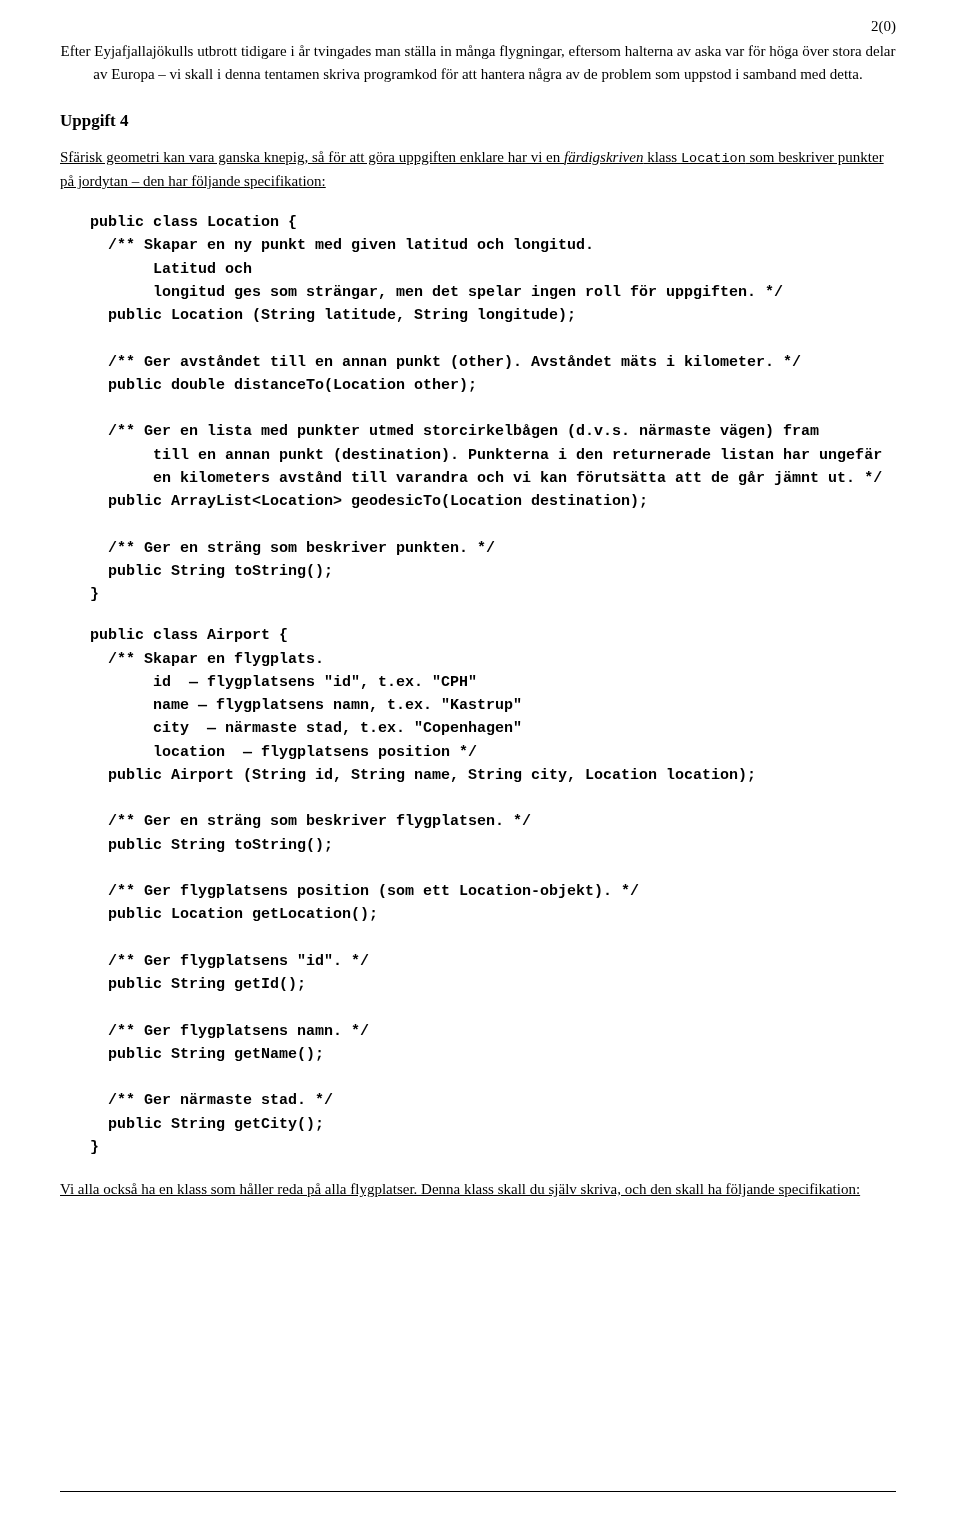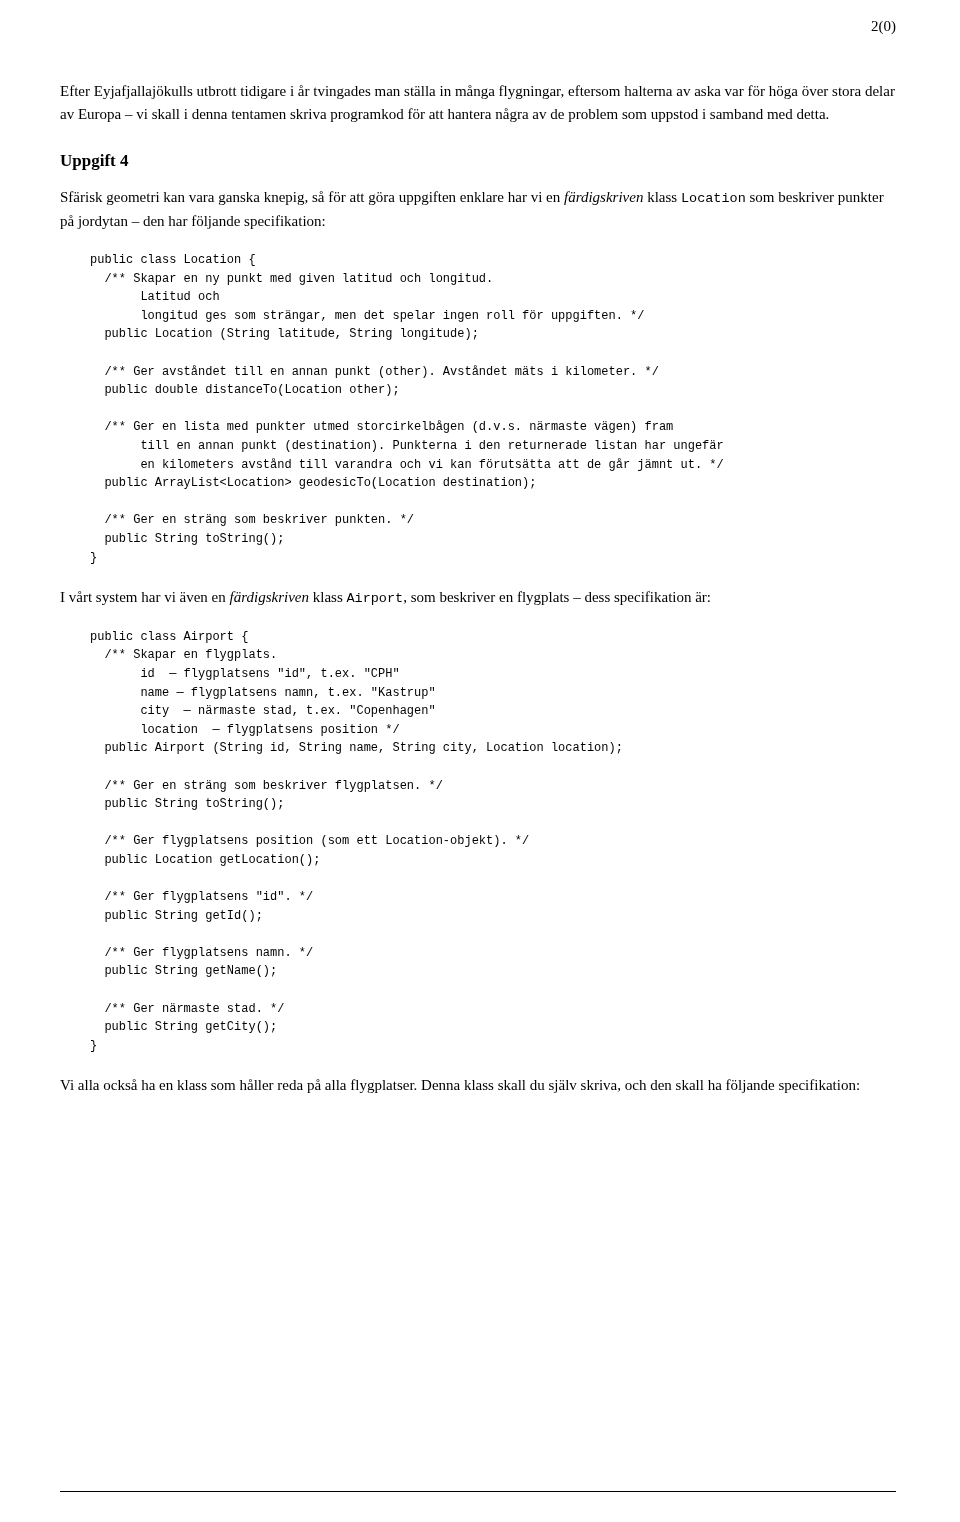--- a/index.html
+++ b/index.html
@@ -28,46 +28,48 @@
     .page-number {
       position: absolute;
       top: 18px;
       right: 60px;
       font-family: "Times New Roman", Times, serif;
       font-size: 15px;
       color: #000;
     }
 
     .intro-text {
-      margin-top: 40px;
       margin-bottom: 24px;
       line-height: 1.55;
       font-size: 15px;
+      text-align: center;
     }
 
     .section-heading {
       font-size: 17px;
       font-weight: bold;
       margin-bottom: 14px;
       margin-top: 10px;
     }
 
     .body-text {
       line-height: 1.6;
       font-size: 15px;
       margin-bottom: 14px;
+      text-decoration: underline;
     }
 
     .code-block {
       font-family: "Courier New", Courier, monospace;
-      font-size: 12px;
+      font-size: 15px;
       line-height: 1.55;
       margin: 18px 0 18px 30px;
       white-space: pre;
       color: #000;
+      font-weight: bold;
     }
 
     .italic {
       font-style: italic;
     }
 
     .inline-code {
       font-family: "Courier New", Courier, monospace;
       font-size: 13.5px;
     }
@@ -108,23 +110,20 @@
 
   /** Ger en lista med punkter utmed storcirkelbågen (d.v.s. närmaste vägen) fram
        till en annan punkt (destination). Punkterna i den returnerade listan har ungefär
        en kilometers avstånd till varandra och vi kan förutsätta att de går jämnt ut. */
   public ArrayList&lt;Location&gt; geodesicTo(Location destination);
 
   /** Ger en sträng som beskriver punkten. */
   public String toString();
 }</div>
 
-  <p class="body-text">
-    <span>I vårt system har vi även en </span><span class="italic">färdigskriven</span><span> klass </span><span class="inline-code">Airport</span><span>, som beskriver en flygplats – dess specifikation är:</span>
-  </p>
 
   <div class="code-block">public class Airport {
   /** Skapar en flygplats.
        id  — flygplatsens "id", t.ex. "CPH"
        name — flygplatsens namn, t.ex. "Kastrup"
        city  — närmaste stad, t.ex. "Copenhagen"
        location  — flygplatsens position */
   public Airport (String id, String name, String city, Location location);
 
   /** Ger en sträng som beskriver flygplatsen. */

